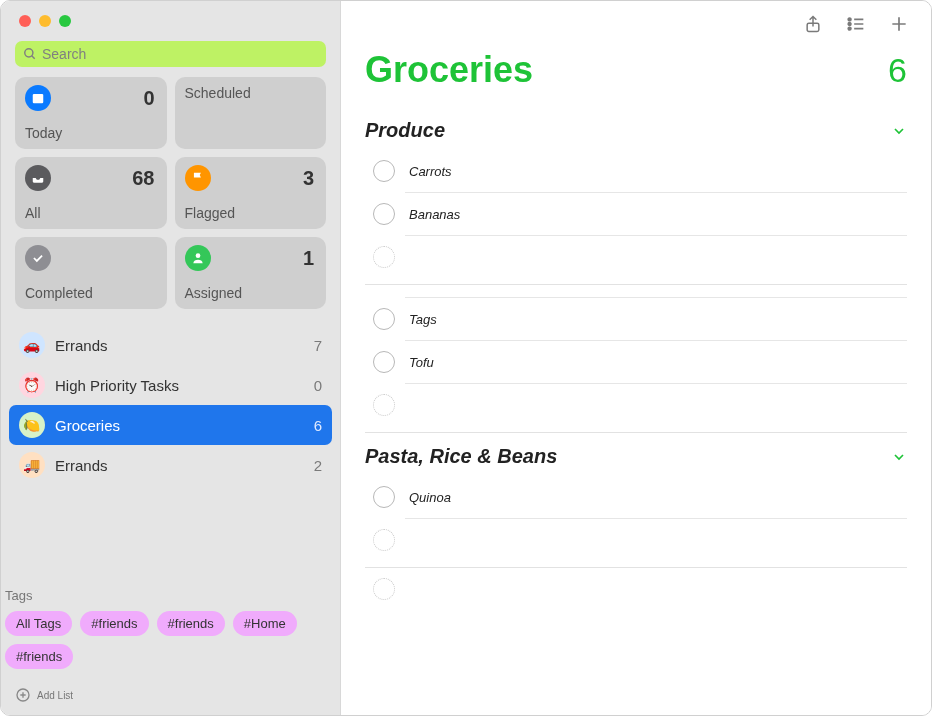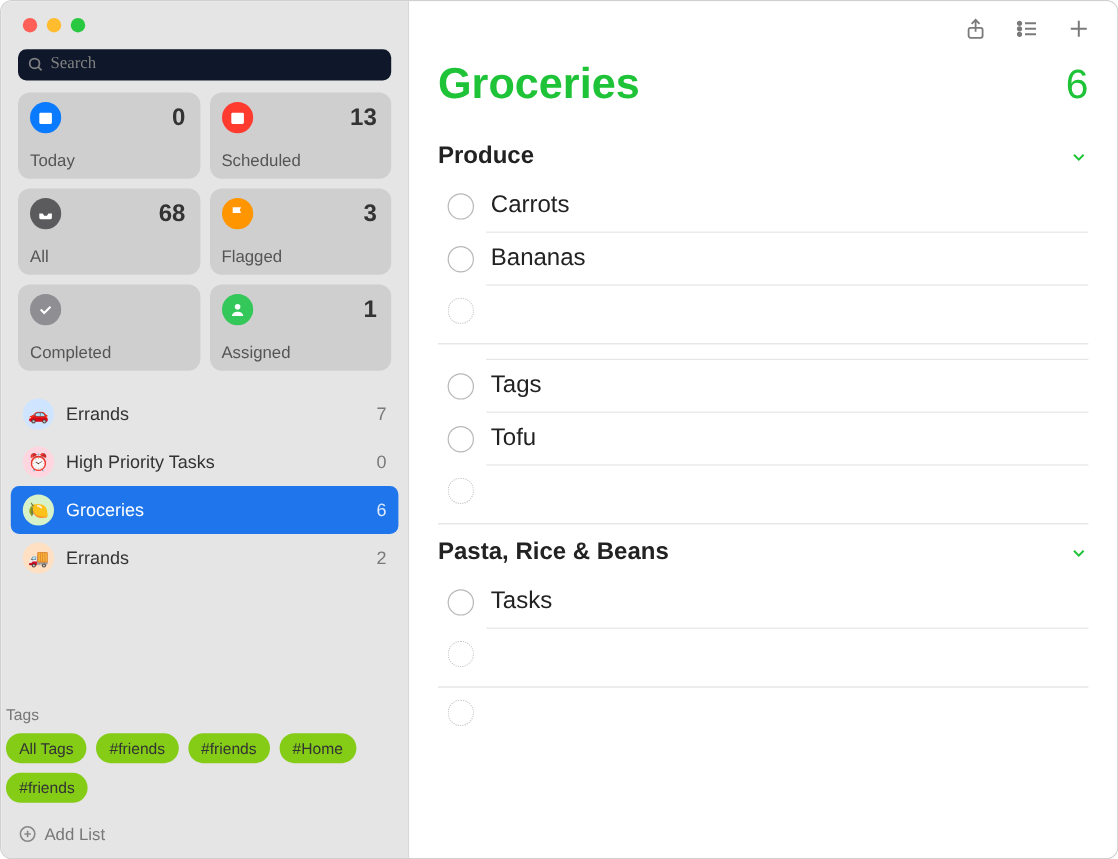--- a/index.html
+++ b/index.html
@@ -8,21 +8,21 @@
 
 
 .sidebar { width: 340px; background: #e5e5e5; display: flex; flex-direction: column; padding: 0; border-right: 1px solid #d8d8d8; }
 .traffic-lights { display: flex; gap: 8px; padding: 14px 14px 10px 18px; }
 .tl { width: 12px; height: 12px; border-radius: 50%; }
 .tl.red { background: #ff5f57; }
 .tl.yellow { background: #febc2e; }
 .tl.green { background: #28c840; }
 
 .search-wrap { padding: 4px 14px 10px 14px; }
-.search { display: flex; align-items: center; background: #0f172a; border-radius: 7px; padding: 5px 8px; color: #808080; font-family: Liberation Serif, serif; }
+.search { display: flex; align-items: center; background: #bef264; border-radius: 7px; padding: 5px 8px; color: #808080; }
 .search svg { flex-shrink: 0; margin-right: 5px; }
 .search-text { font-size: 14px; color: #808080; }
 
 .smart-grid { display: grid; grid-template-columns: 1fr 1fr; gap: 8px; padding: 0 14px 12px 14px; }
 .smart-card { background: #cfcfcf; border-radius: 10px; padding: 8px 12px 8px 10px; height: 72px; display: flex; flex-direction: column; justify-content: space-between; cursor: pointer; }
 .card-top { display: flex; justify-content: space-between; align-items: center; }
 .card-icon { width: 26px; height: 26px; border-radius: 50%; display: flex; align-items: center; justify-content: center; color: #fff; }
 .card-icon.blue { background: #0a7aff; }
 .card-icon.red { background: #ff3b30; }
 .card-icon.dark { background: #5b5b5e; }
@@ -40,44 +40,44 @@
 .li-blue { background: #cfe5ff; }
 .li-pink { background: #ffd6e0; }
 .li-green { background: #d7f2c8; }
 .li-orange { background: #ffe0c2; }
 .list-name { flex: 1; }
 .list-count { font-size: 15px; color: #7a7a7a; }
 
 .tags-section { padding: 10px 16px 8px 4px; }
 .tags-header { font-size: 13px; color: #777; margin-bottom: 8px; }
 .tags-wrap { display: flex; flex-wrap: wrap; gap: 8px; }
-.tag-pill { background: #84cc16; border-radius: 13px; padding: 5px 11px; font-size: 13px; color: #333; cursor: pointer; }
-
-.add-list { display: flex; align-items: center; padding: 10px 16px 12px 14px; color: #777; font-size: 14px; cursor: pointer; gap: 6px; }
+.tag-pill { background: #f0abfc; border-radius: 13px; padding: 5px 11px; font-size: 13px; color: #333; cursor: pointer; }
+
+.add-list { display: flex; align-items: center; padding: 10px 16px 12px 14px; color: #777; font-size: 10px; cursor: pointer; gap: 6px; }
 .add-list svg { stroke: #888; }
 
 
 .main { flex: 1; background: #fff; display: flex; flex-direction: column; }
 .toolbar { display: flex; justify-content: flex-end; gap: 22px; padding: 12px 22px 4px 0; }
 .toolbar-btn { cursor: pointer; color: #7a7a7a; display: flex; align-items: center; }
 
 .content { flex: 1; overflow-y: auto; padding: 10px 24px 0 24px; }
 .list-header { display: flex; justify-content: space-between; align-items: baseline; margin-bottom: 28px; }
 .list-title { font-size: 36px; font-weight: 700; color: #1ec337; }
 .list-total { font-size: 34px; font-weight: 400; color: #1ec337; }
 
-.section { margin-bottom: 12px; }
+.section { margin-bottom: 12px; font-style: italic; }
 .section-header { display: flex; justify-content: space-between; align-items: center; cursor: pointer; margin-bottom: 8px; }
 .section-title { font-size: 20px; font-weight: 700; color: #222; }
 .chev { color: #1ec337; }
 
 .reminder-row { display: flex; align-items: center; padding: 10px 0 10px 4px; margin-left: 4px; }
 .reminder-row .circle { width: 22px; height: 22px; border-radius: 50%; border: 1.5px solid #b8b8b8; margin-right: 14px; cursor: pointer; flex-shrink: 0; }
 .reminder-row .circle.dotted { border: 1.5px dotted #c8c8c8; }
-.reminder-text { font-size: 20px; color: #222; flex: 1; }
+.reminder-text { font-size: 13px; color: #222; flex: 1; }
 .divider { height: 1px; background: #e6e6e6; margin-left: 40px; }
 .section-divider { height: 1px; background: #e2e2e2; margin-top: 6px; }
 </style>
 </head>
 <body>
 
 <div class="window">
 
   <div class="sidebar">
     <div class="traffic-lights">
@@ -102,28 +102,20 @@
           <div class="card-icon blue">
               <svg width="14" height="14" viewBox="0 0 24 24" fill="#fff">
                 <rect x="3" y="5" width="18" height="16" rx="2"></rect>
               </svg>
             </div>
           <div class="card-count">0</div>
         </div>
         <div class="card-label">Today</div>
       </div>
       <div class="smart-card">
-        <div class="card-top">
-          <div class="card-icon red">
-              <svg width="14" height="14" viewBox="0 0 24 24" fill="#fff">
-                <rect x="3" y="5" width="18" height="16" rx="2"></rect>
-              </svg>
-            </div>
-          <div class="card-count">13</div>
-        </div>
         <div class="card-label">Scheduled</div>
       </div>
       <div class="smart-card">
         <div class="card-top">
           <div class="card-icon dark">
               <svg width="14" height="14" viewBox="0 0 24 24" fill="#fff">
                 <path d="M3 12h5l2 3h4l2-3h5v6a2 2 0 0 1-2 2H5a2 2 0 0 1-2-2z"></path>
               </svg>
             </div>
           <div class="card-count">68</div>
@@ -287,21 +279,21 @@
 
       <div class="section">
         <div class="section-header">
           <div class="section-title">Pasta, Rice &amp; Beans</div>
           <svg class="chev" width="16" height="16" viewBox="0 0 24 24" fill="none" stroke="#1ec337" stroke-width="2.5">
               <polyline points="6 9 12 15 18 9"></polyline>
             </svg>
         </div>
         <div class="reminder-row">
           <div class="circle"></div>
-          <div class="reminder-text">Tasks</div>
+          <div class="reminder-text">Quinoa</div>
         </div>
         <div class="divider"></div>
         <div class="reminder-row">
           <div class="circle dotted"></div>
           <div class="reminder-text"></div>
         </div>
         <div class="section-divider"></div>
         <div class="reminder-row">
           <div class="circle dotted"></div>
           <div class="reminder-text"></div>

